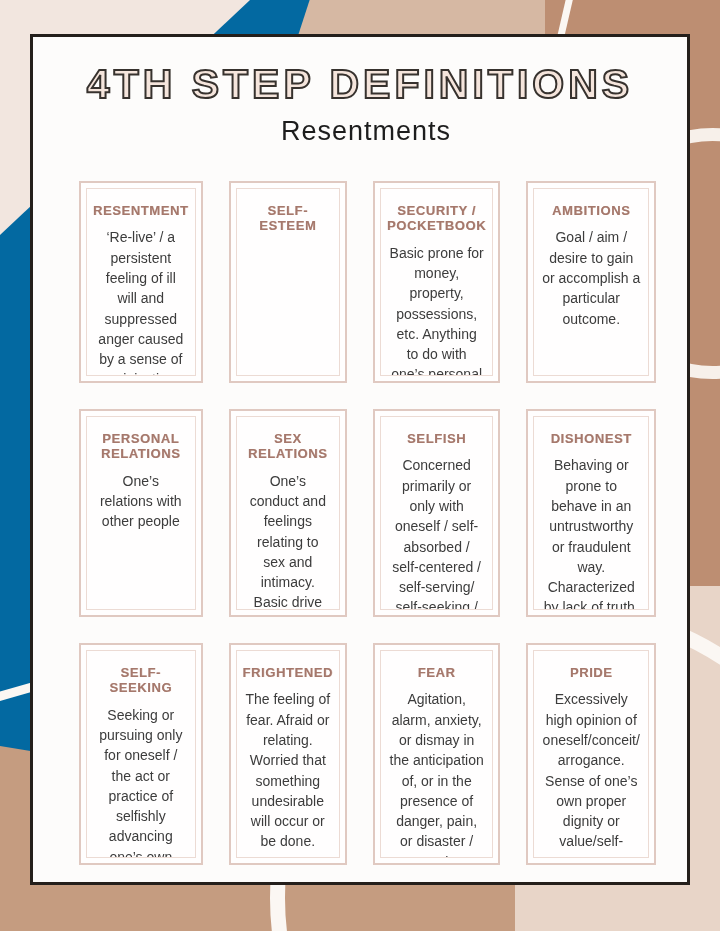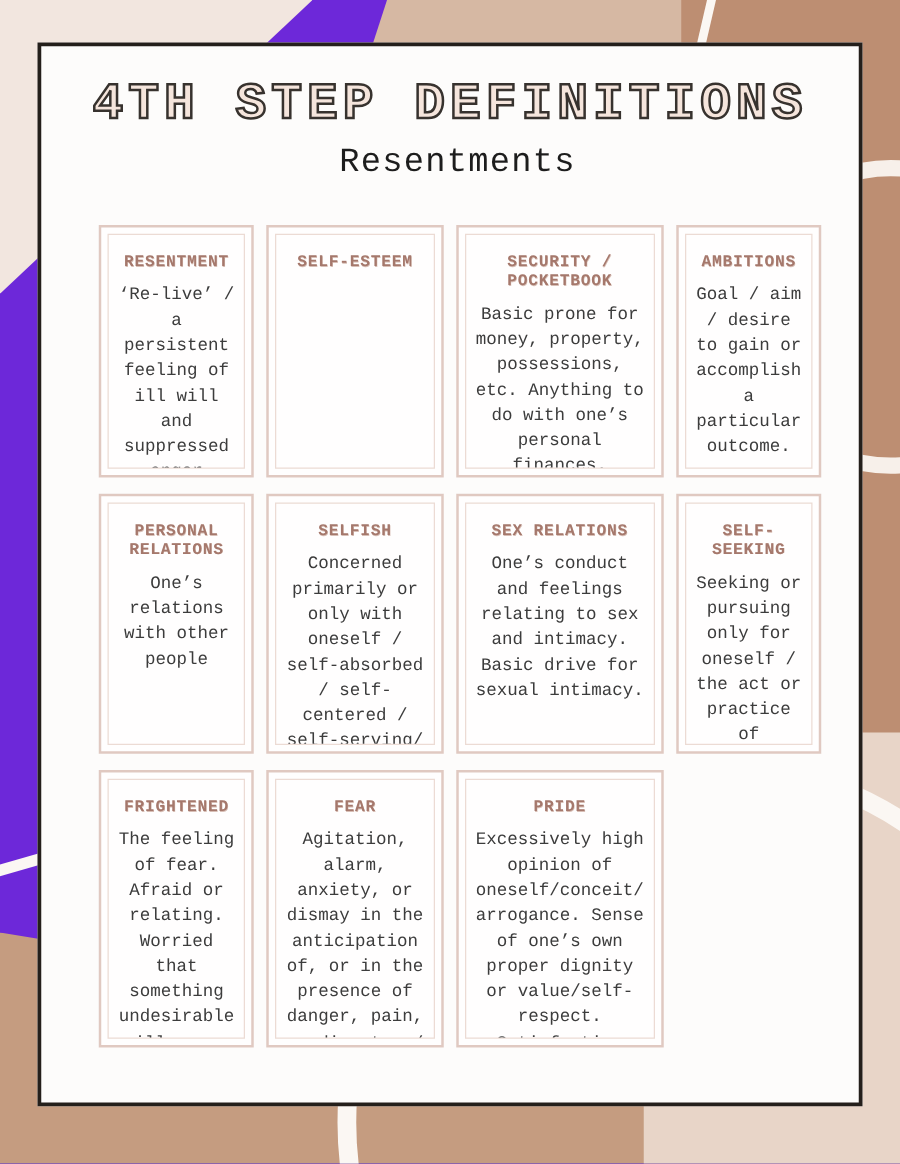--- a/index.html
+++ b/index.html
@@ -1,18 +1,18 @@
 <!DOCTYPE html>
 <html><head>
 <meta charset="utf-8">
 <style>
   html,body{margin:0;padding:0;background:#888;}
   .canvas{
     position:relative;width:720px;height:931px;overflow:hidden;
-    font-family:Liberation Mono, monospace;background:#6d28d9;
+    font-family:Liberation Sans, sans-serif;background:#0369a1;
   }
   
   .bg-shape{position:absolute;}
   .sh-pink-poly{left:0;top:0;width:250px;height:235px;background:#f2e6df;
     clip-path:polygon(0 0,100% 0,0 100%);}
   .sh-tan-top{left:295px;top:-20px;width:290px;height:130px;background:#d6b8a3;
     transform:skewX(-18deg);}
   .sh-brown-right{right:0;top:0;width:175px;height:680px;background:#bd8e72;
     border-bottom-left-radius:120px 220px;}
   .sh-white-line-top{left:553px;top:-15px;width:7px;height:140px;background:#fbf7f3;
@@ -39,21 +39,21 @@
     color:#f5e5dc;-webkit-text-stroke:2px #37322e;
   }
   .subtitle{
     text-align:center;margin:10px 0 0 12px;
     font-size:27px;font-weight:400;letter-spacing:1px;color:#1d1d1d;
   }
   .grid{
     margin:34px 46px 0 46px;
     display:grid;grid-template-columns:repeat(4,1fr);
     grid-template-rows:202px 208px 222px;
-    column-gap:10px;row-gap:13px;
+    column-gap:10px;row-gap:13px;gap:26px;
   }
   .card{
     border:2px solid #e0c9c1;background:#fffefe;padding:5px;box-sizing:border-box;
   }
   .card-inner{
     border:1px solid #ecdbd4;height:100%;box-sizing:border-box;
     padding:6px 4px;text-align:center;overflow:hidden;
   }
   .card-title{
     margin:8px 2px 9px 2px;
@@ -116,32 +116,38 @@
 
       <div class="card">
         <div class="card-inner">
           <h3 class="card-title">PERSONAL RELATIONS</h3>
           <p class="card-body">One’s relations with other people</p>
         </div>
       </div>
 
       <div class="card">
         <div class="card-inner">
+          <h3 class="card-title">SEX RELATIONS</h3>
+          <p class="card-body">One’s conduct and feelings relating to sex and intimacy. Basic drive for sexual intimacy.</p>
+        </div>
+      </div>
+
+      <div class="card">
+        <div class="card-inner">
           <h3 class="card-title">SELFISH</h3>
           <p class="card-body">Concerned primarily or only with oneself / self-absorbed / self-centered / self-serving/ self-seeking / egotistic.</p>
         </div>
       </div>
 
       <div class="card">
         <div class="card-inner">
-          <h3 class="card-title">SEX RELATIONS</h3>
-          <p class="card-body">One’s conduct and feelings relating to sex and intimacy. Basic drive for sexual intimacy.</p>
+          <h3 class="card-title">DISHONEST</h3>
+          <p class="card-body">Behaving or prone to behave in an untrustworthy or fraudulent way. Characterized by lack of truth, honesty, or trustworthiness.</p>
         </div>
       </div>
-
 
       <div class="card">
         <div class="card-inner">
           <h3 class="card-title">SELF-SEEKING</h3>
           <p class="card-body">Seeking or pursuing only for oneself / the act or practice of selfishly advancing one’s own desires and goals.</p>
         </div>
       </div>
 
       <div class="card">
         <div class="card-inner">

